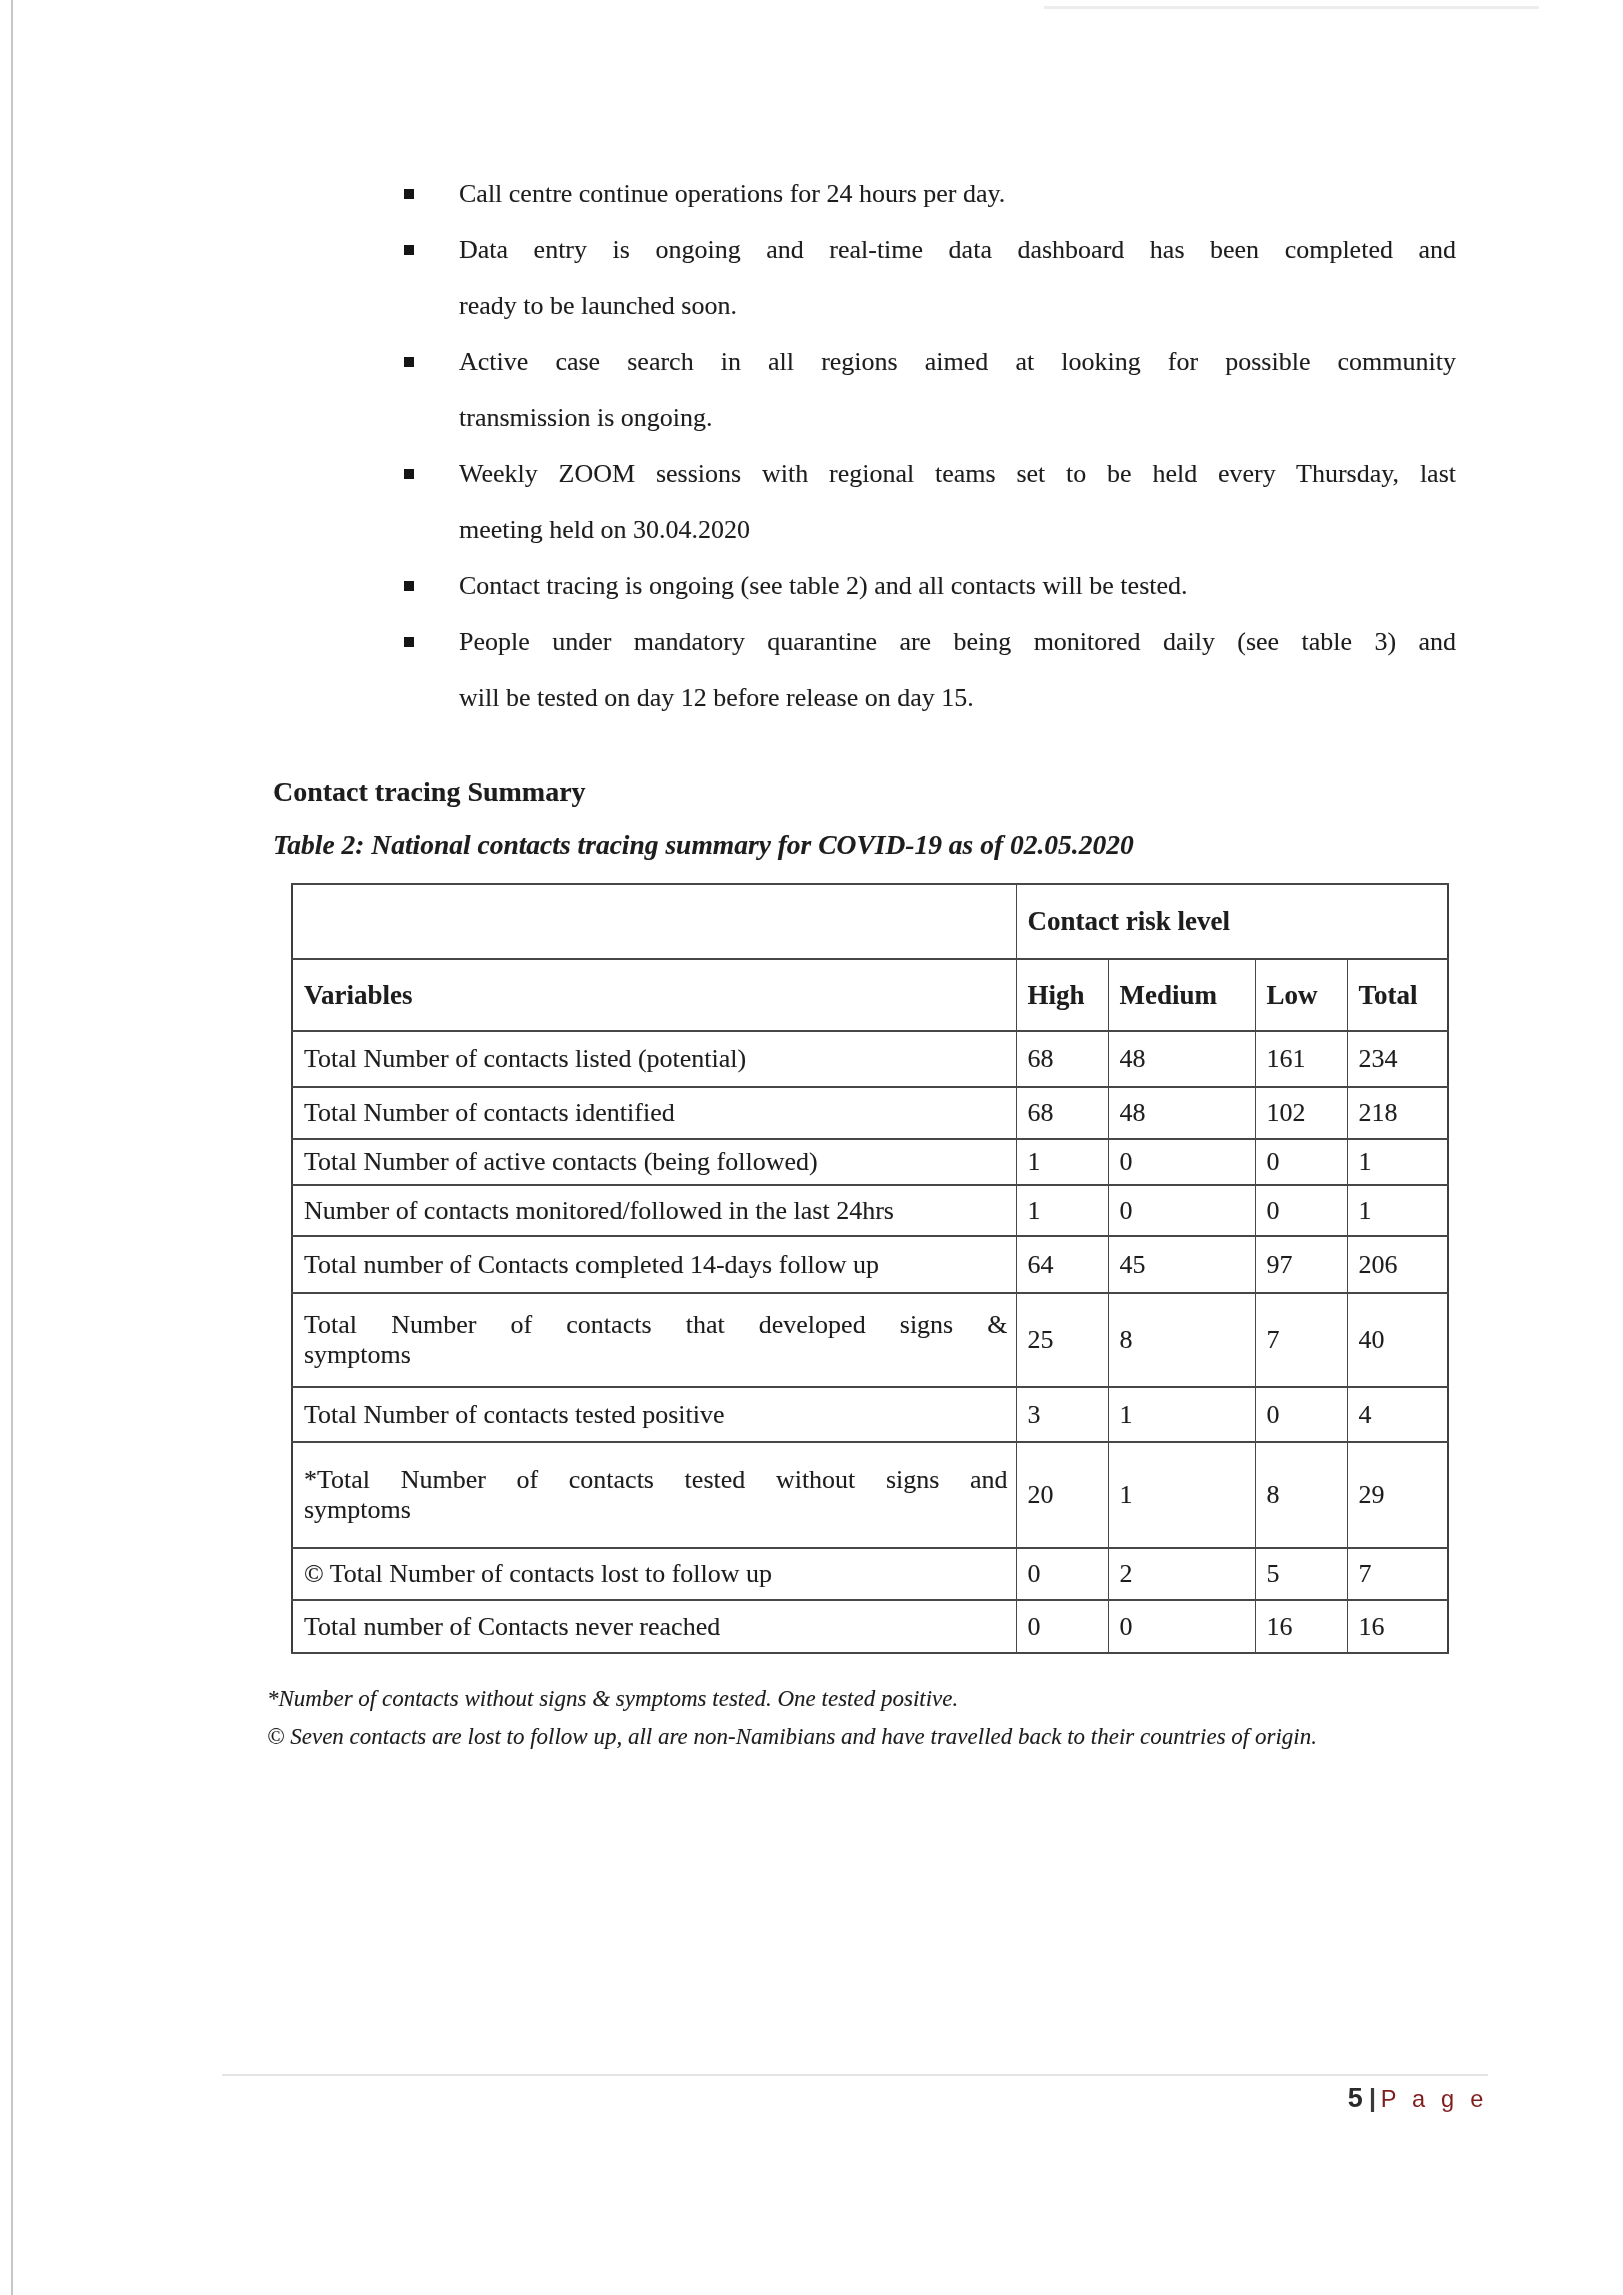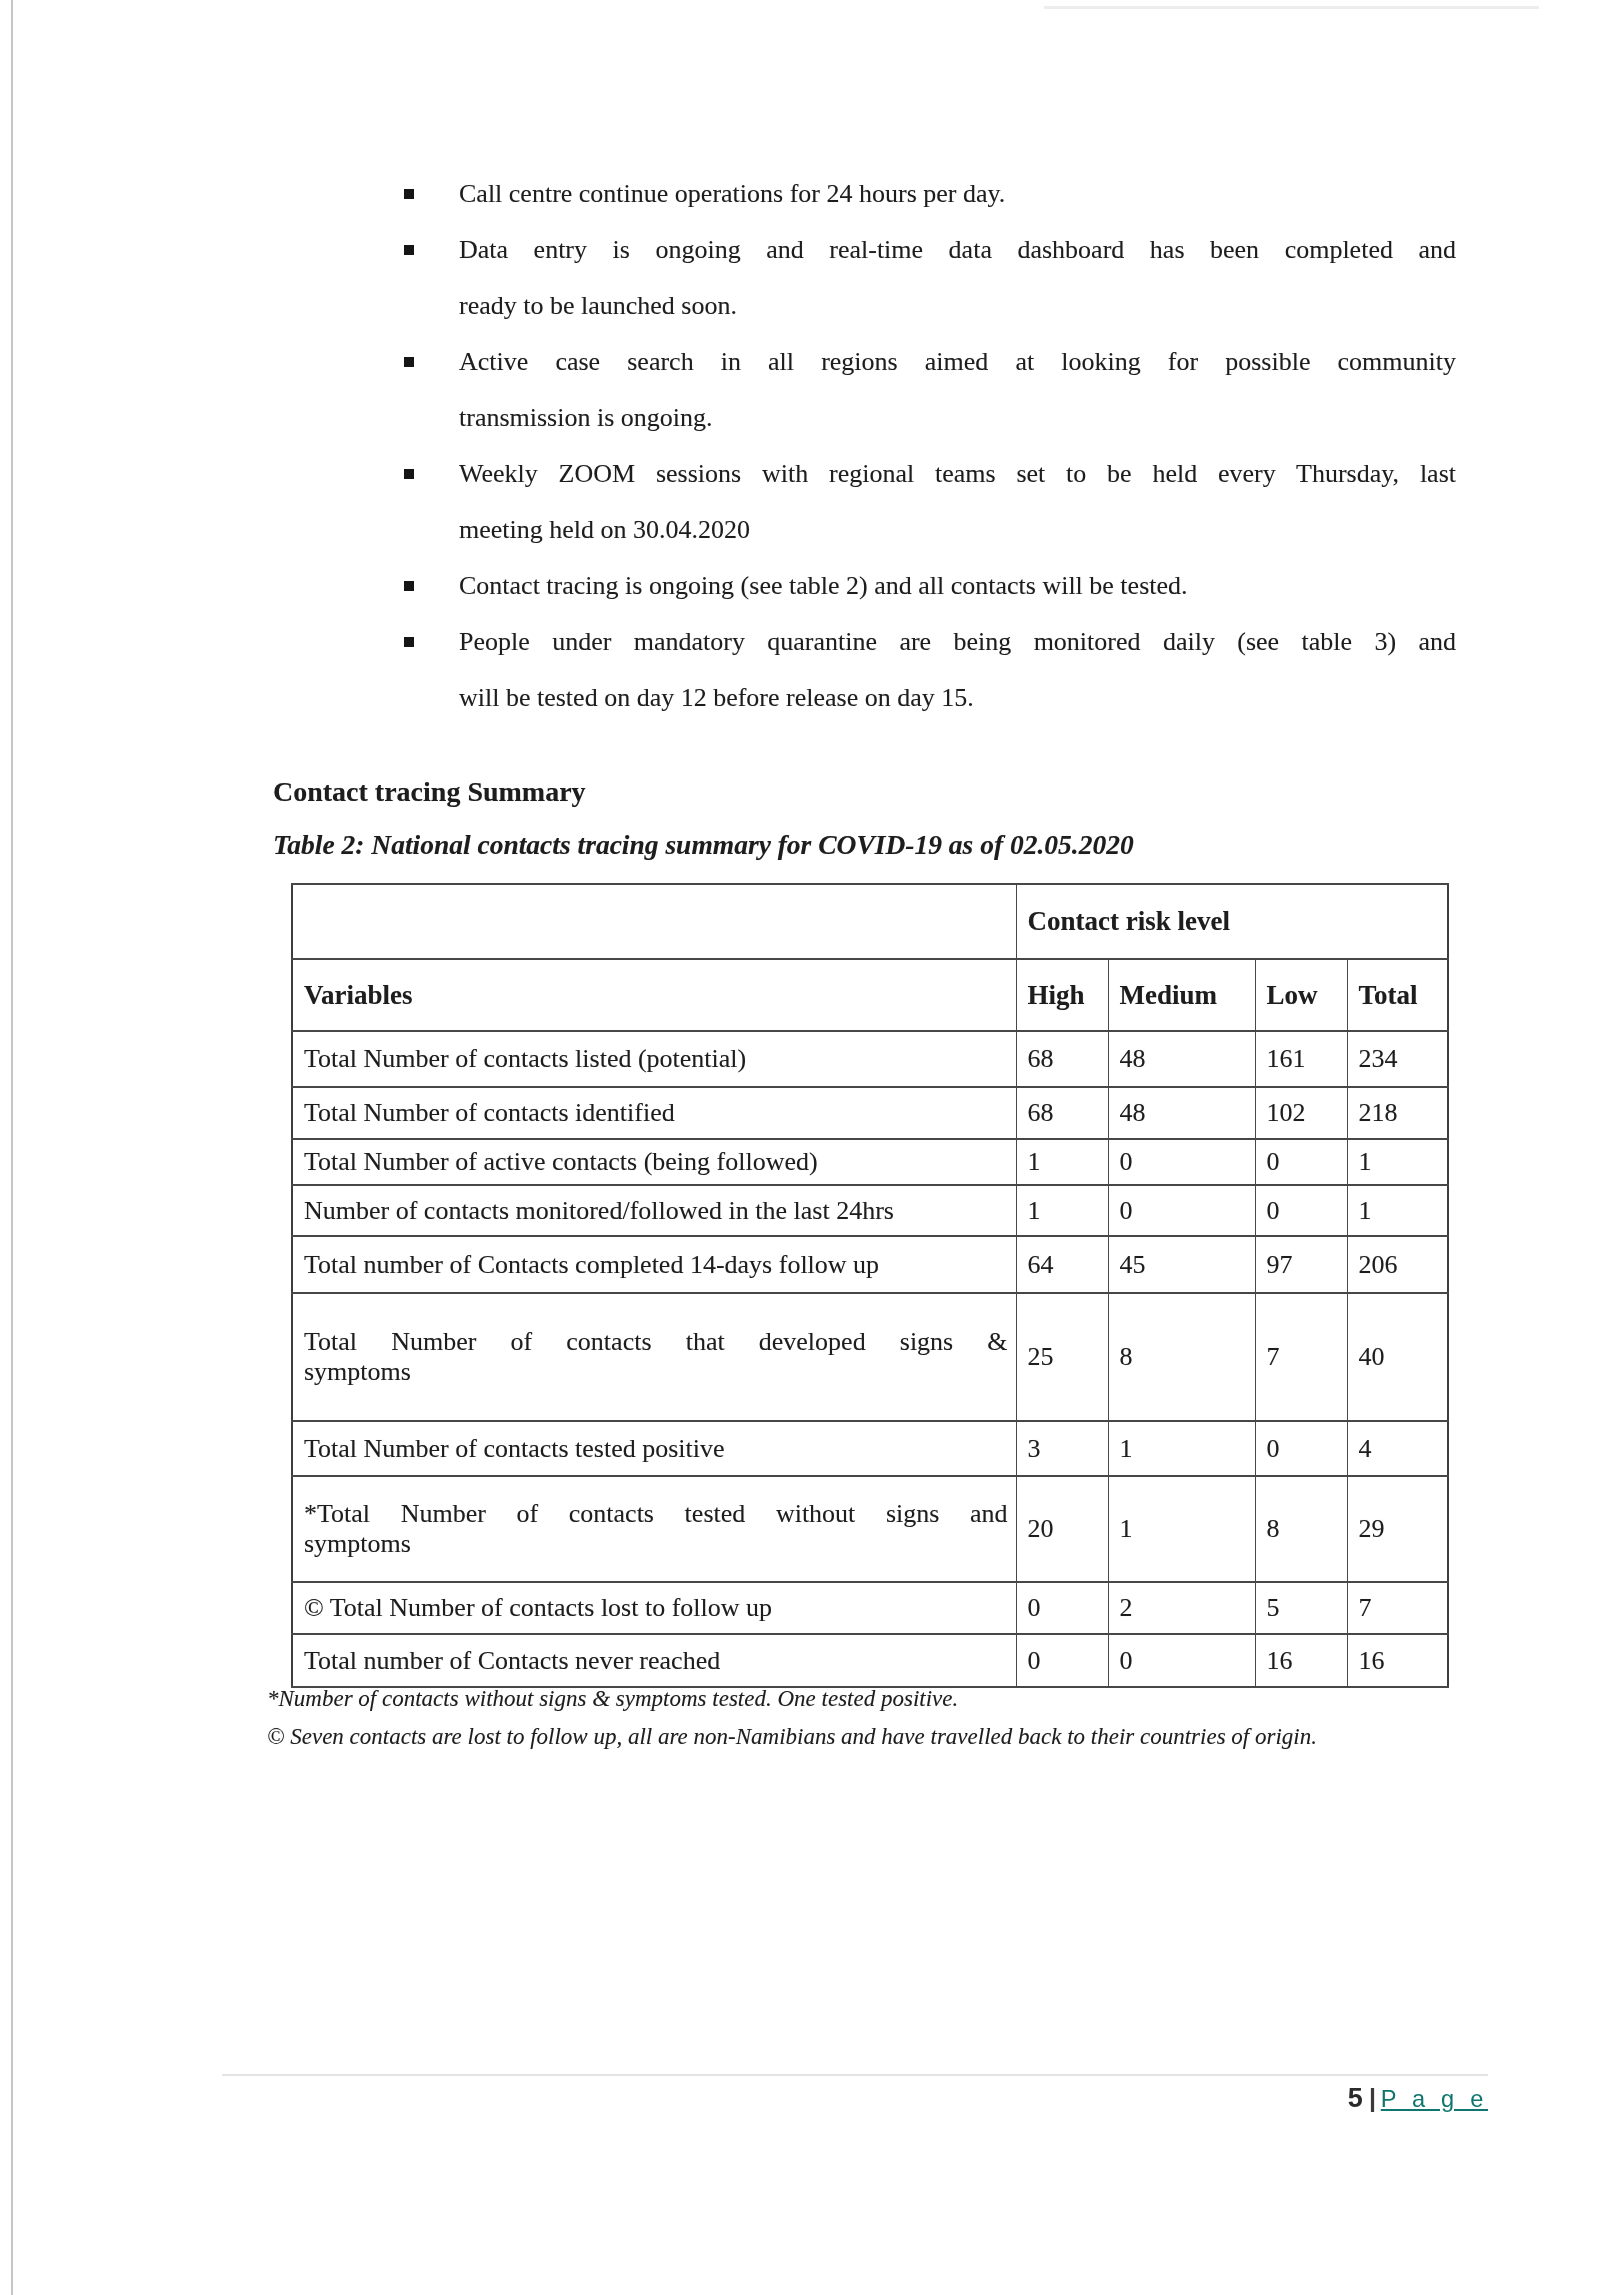--- a/index.html
+++ b/index.html
@@ -46,21 +46,21 @@
   .footnotes{position:absolute;left:267px;top:1685px;width:1194px;font-style:italic;font-size:23px;line-height:27px;
     text-shadow:0 0 0.8px rgba(0,0,0,0.25);}
   .footnote{display:block;margin-bottom:11px;}
 
   
   .footer-rule{position:absolute;left:222px;top:2074px;width:1266px;height:2.4px;background:#e4e4e4;}
   .page-footer{position:absolute;left:1099px;top:2083px;width:389px;text-align:right;
     font-family:"Liberation Sans", sans-serif;white-space:nowrap;}
   .page-number{font-size:27px;font-weight:bold;color:#2b2b2b;}
   .footer-sep{font-size:25px;color:#3a3a3a;margin:0 4.7px 0 6.3px;font-weight:bold;}
-  .page-word{font-size:23.6px;color:#0f766e;letter-spacing:4.7px;text-decoration:underline;}
+  .page-word{font-size:23.6px;color:#7f1d1d;letter-spacing:4.7px;}
 </style>
 </head>
 <body>
 
 <div class="page">
 
   <div class="scan-line-left"></div>
   <div class="scan-streak-top"></div>
 
   <div class="bullet-list">
@@ -169,21 +169,21 @@
       <tr style="height:57px">
         <td>
             <span class="line">Total number of Contacts completed 14-days follow up</span>
           </td>
         <td class="num">64</td>
         <td class="num">45</td>
         <td class="num">97</td>
         <td class="num">206</td>
       </tr>
 
-      <tr style="height:128px">
+      <tr style="height:94px">
         <td>
           <span class="line jline">Total Number of contacts that developed signs &amp;</span>
           <span class="line">symptoms</span>
         </td>
         <td class="num">25</td>
         <td class="num">8</td>
         <td class="num">7</td>
         <td class="num">40</td>
       </tr>
 

